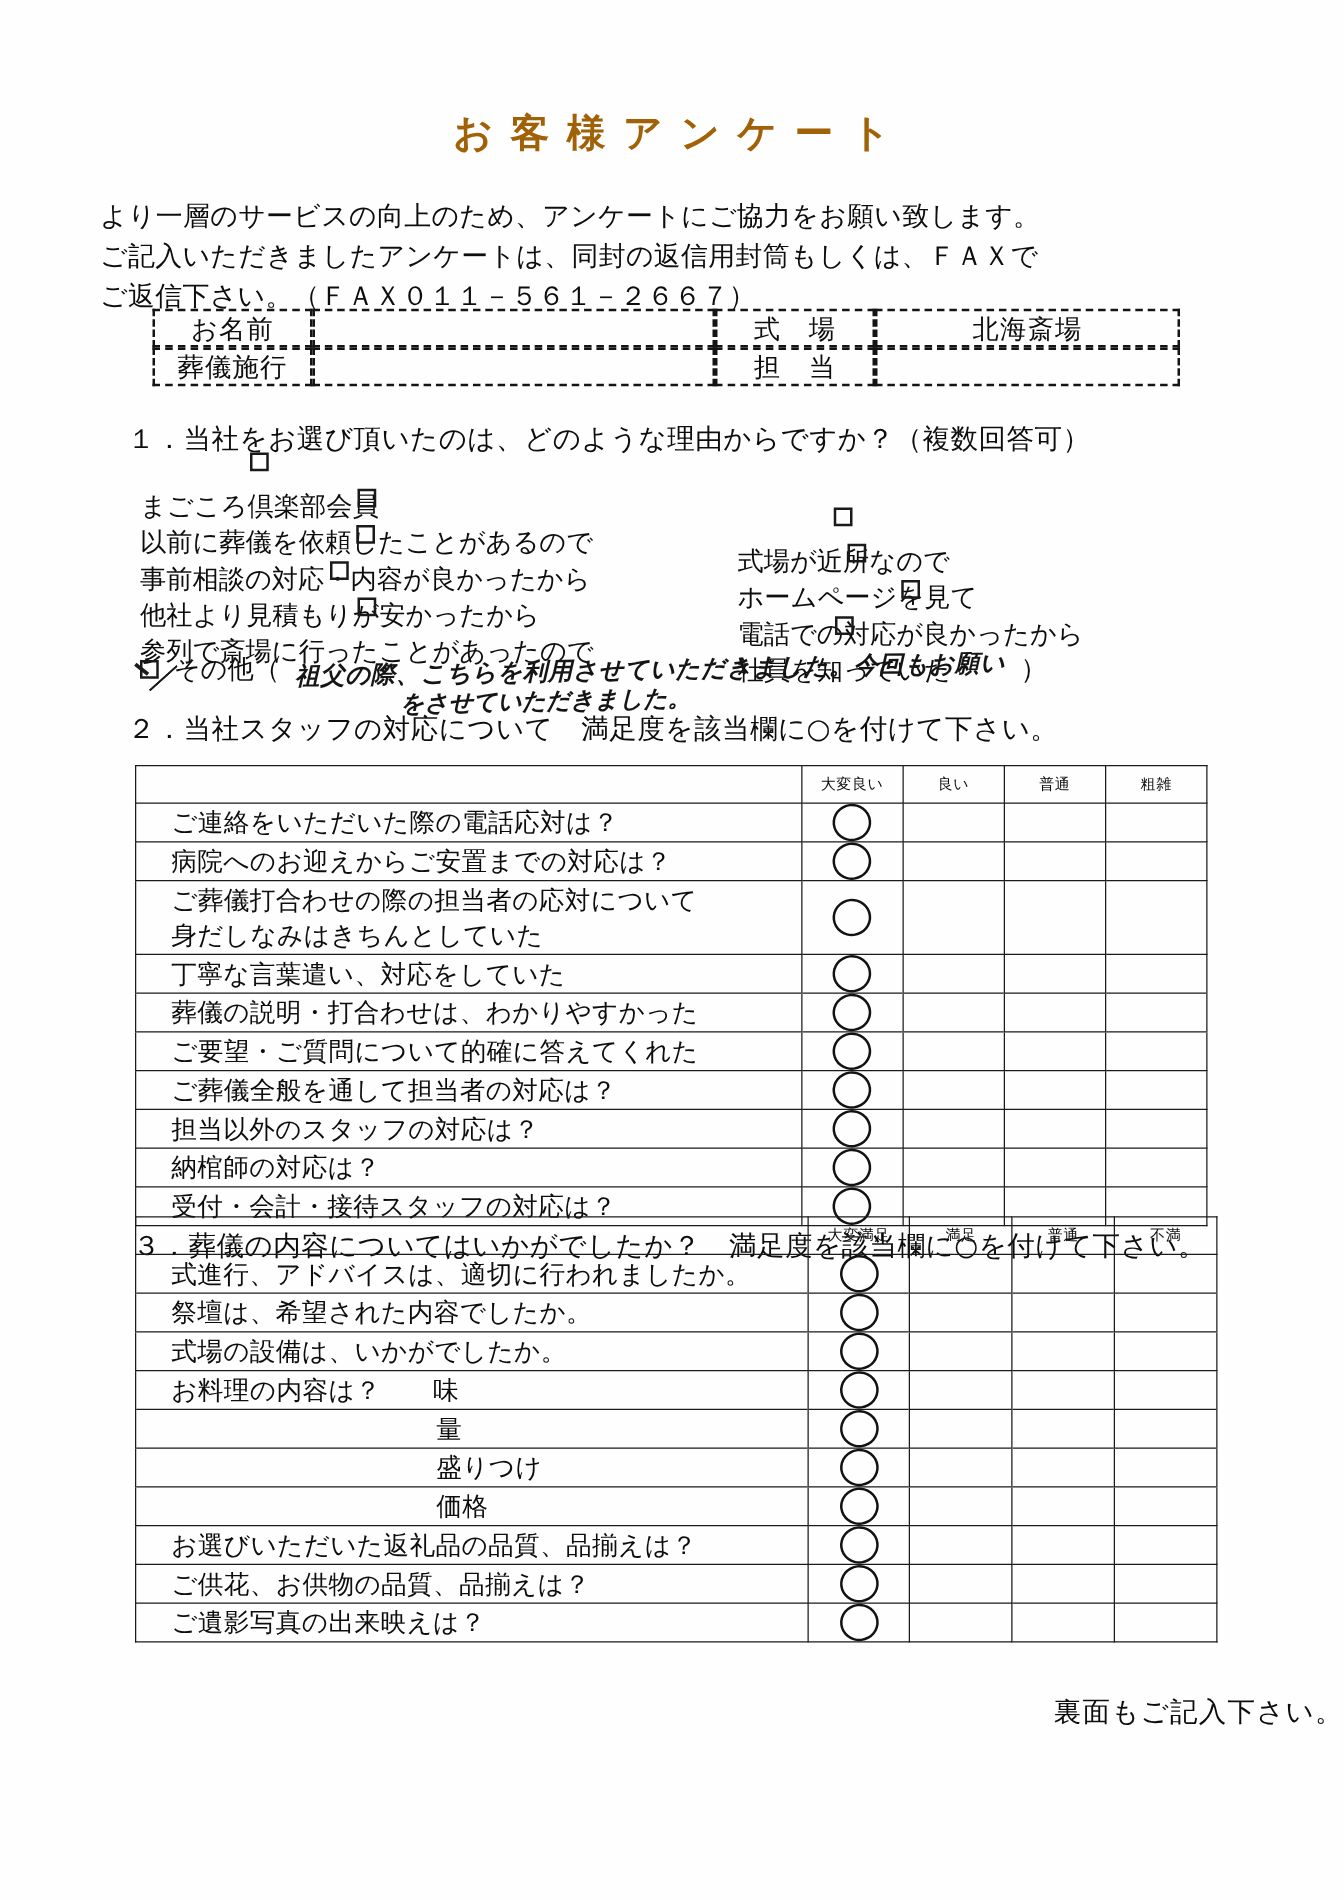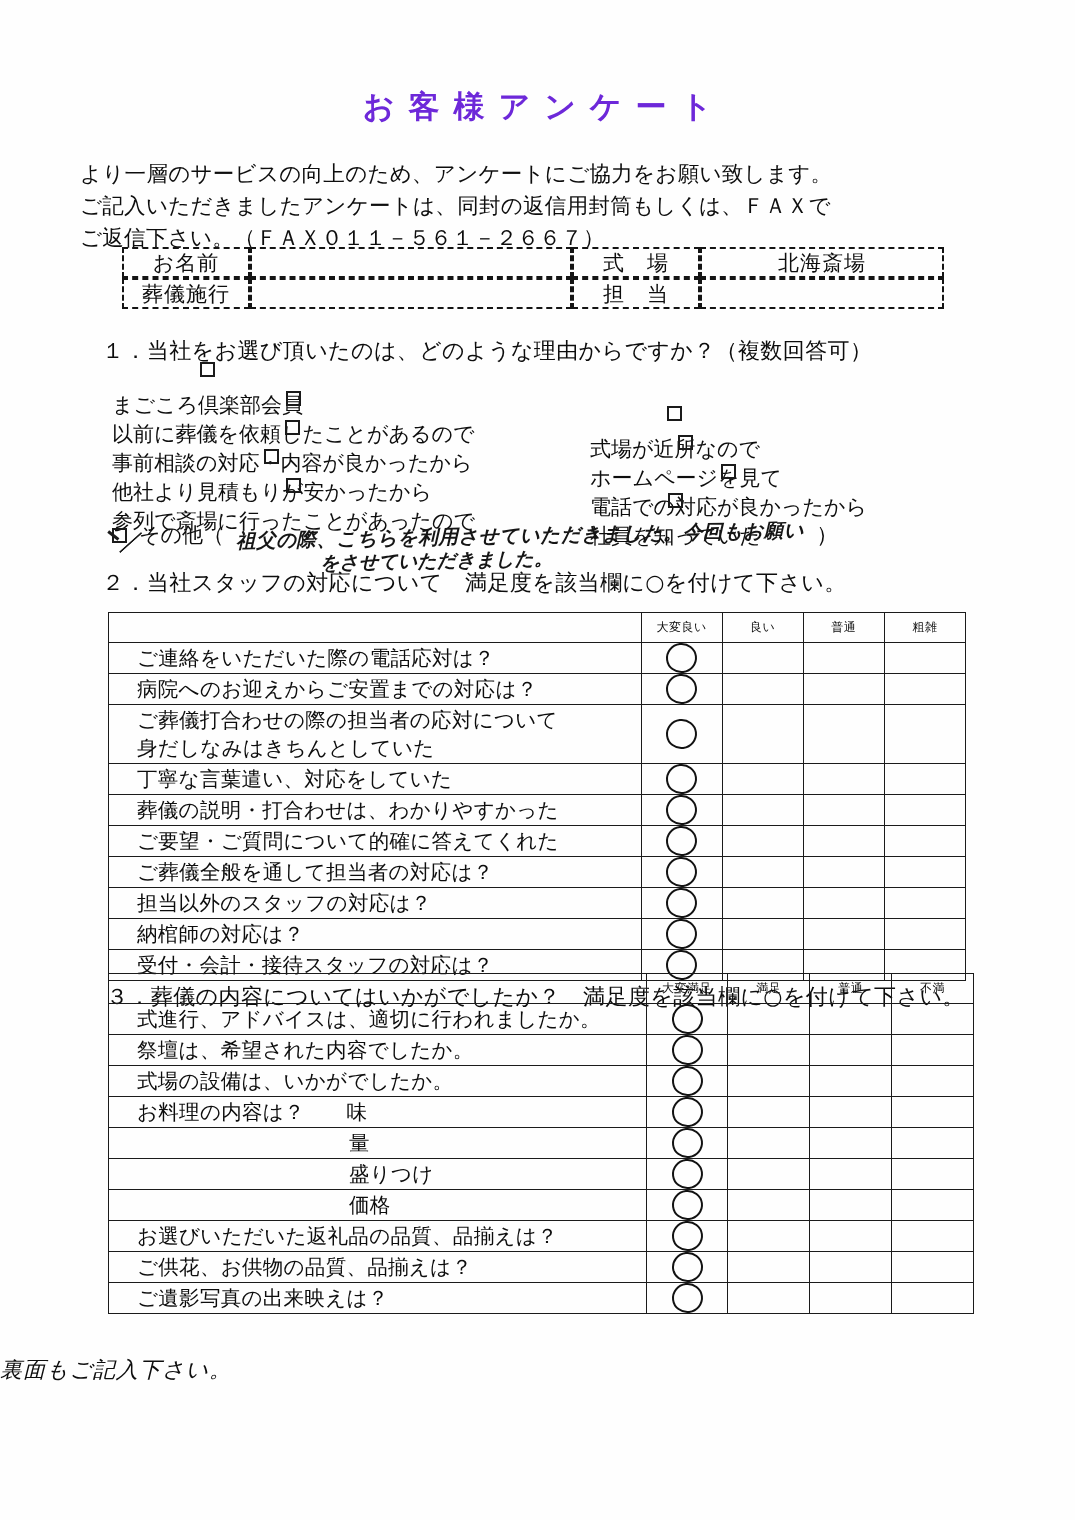--- a/index.html
+++ b/index.html
@@ -23,21 +23,21 @@
 
   
   .title {
     text-align: center;
     font-size: 31px;
     letter-spacing: 14px;
     font-weight: 600;
     margin: 0;
     padding-top: 86px;
     text-indent: 14px;
-    color: #6d28d9;
+    color: #a16207;
   }
 
   
   .intro {
     margin: 30px 0 0 0;
     padding-left: 80px;
     font-size: 21.5px;
     line-height: 1.48;
     letter-spacing: 0.3px;
   }
@@ -216,24 +216,23 @@
   }
 
   #table2 { left: 108px; top: 612px; width: 858px; }
   #table3 { left: 108px; top: 973px; width: 866px; }
 
   .footer {
     position: absolute;
     left: 0;
     right: 0;
     top: 1355px;
-    text-align: left;
+    text-align: right;
     font-size: 22px;
     letter-spacing: 1px;
-    font-style: italic;
   }
   .label-cell-wrap { display:block; }
 </style>
 </head>
 <body>
 
 <div class="page">
 
   <h1 class="title">お客様アンケート</h1>
 

